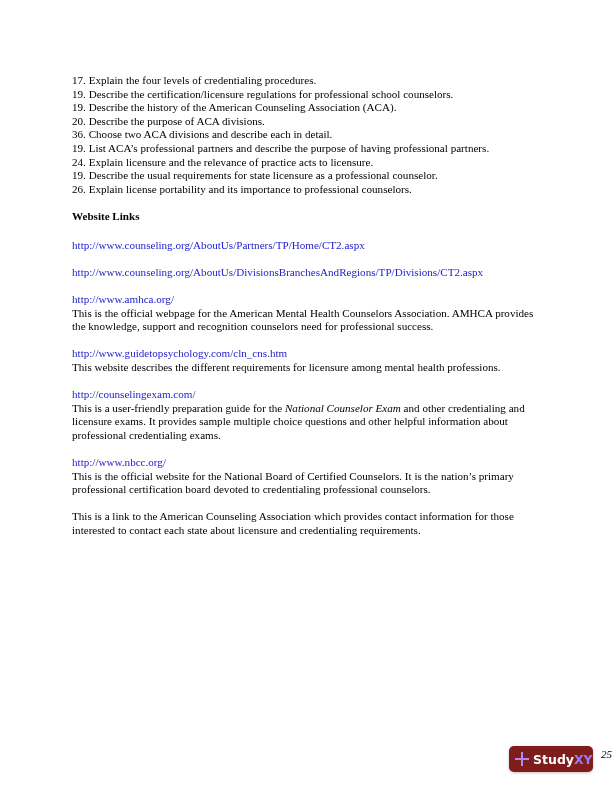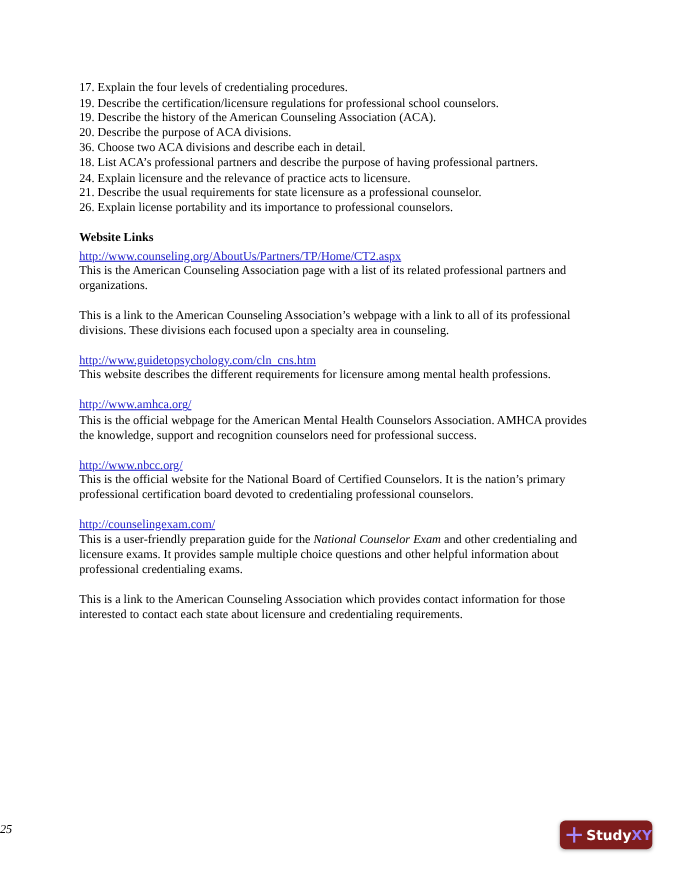--- a/index.html
+++ b/index.html
@@ -2,80 +2,79 @@
 <html><head>
 <meta charset="utf-8">
 <style>
   html, body { margin:0; padding:0; background:#ffffff; }
   body { width:612px; height:792px; position:relative; overflow:hidden;
          font-family:"Liberation Serif", serif; color:#000; }
   .page { position:absolute; left:0; top:0; width:612px; height:792px; background:#fff; }
   .content { position:absolute; left:72px; top:74px; width:470px; font-size:11.1px; line-height:13.6px; }
   .q-list { margin:0; padding:0; list-style:none; }
   .q-list li { white-space:nowrap; }
-  .heading { font-weight:bold; margin-top:13.6px; margin-bottom:3px; }
+  .heading { font-weight:bold; margin-top:13.6px; margin-bottom:15px; }
   .link-block { margin-bottom:13.6px; }
-  .link { color:#1a0dab; color:#2222cc; text-decoration:underline; white-space:nowrap; display:block; }
+  .link { color:#1a0dab; color:#2222cc; white-space:nowrap; display:block; }
   .desc { display:block; }
-  .page-number { position:absolute; top:748px; left:0; width:612px; text-align:left; font-size:11.1px;font-style:italic; }
+  .page-number { position:absolute; top:748px; left:0; width:612px; text-align:right; font-size:11.1px;font-style:italic; }
   .badge { position:absolute; left:509px; top:746px; width:84px; height:26px; background:#7f1d1d;
            border-radius:5px; display:flex; align-items:center; padding-left:6px; box-sizing:border-box;
            box-shadow:0 1px 3px rgba(0,0,0,0.25); }
   .badge-plus { width:14px; height:14px; position:relative; margin-right:4px; }
   .badge-plus::before { content:""; position:absolute; left:0; top:6px; width:14px; height:1.6px; background:#a78bfa; }
   .badge-plus::after { content:""; position:absolute; left:6.2px; top:0; width:1.6px; height:14px; background:#a78bfa; }
   .badge-text { font-family:"DejaVu Sans", sans-serif; font-weight:bold; font-size:12.5px; color:#ffffff; letter-spacing:0; }
   .badge-accent { color:#9b7cf6; }
 </style>
 </head>
 <body>
 
 <div class="page">
   <div class="content">
     <ul class="q-list">
       <li>17. Explain the four levels of credentialing procedures.</li>
       <li>19. Describe the certification/licensure regulations for professional school counselors.</li>
       <li>19. Describe the history of the American Counseling Association (ACA).</li>
       <li>20. Describe the purpose of ACA divisions.</li>
       <li>36. Choose two ACA divisions and describe each in detail.</li>
-      <li>18. List ACA’s professional partners and describe the purpose of having professional partners.</li>
+      <li>19. List ACA’s professional partners and describe the purpose of having professional partners.</li>
       <li>24. Explain licensure and the relevance of practice acts to licensure.</li>
-      <li>21. Describe the usual requirements for state licensure as a professional counselor.</li>
+      <li>19. Describe the usual requirements for state licensure as a professional counselor.</li>
       <li>26. Explain license portability and its importance to professional counselors.</li>
     </ul>
 
     <div class="heading">Website Links</div>
 
     <div class="link-block">
       <a class="link">http://www.counseling.org/AboutUs/Partners/TP/Home/CT2.aspx</a>
-      <span class="desc">This is the American Counseling Association page with a list of its related professional partners and organizations.</span>
     </div>
 
     <div class="link-block">
-      <span class="desc">This is a link to the American Counseling Association’s webpage with a link to all of its professional divisions. These divisions each focused upon a specialty area in counseling.</span>
+      <a class="link">http://www.counseling.org/AboutUs/DivisionsBranchesAndRegions/TP/Divisions/CT2.aspx</a>
+    </div>
+
+    <div class="link-block">
+      <a class="link">http://www.amhca.org/</a>
+      <span class="desc">This is the official webpage for the American Mental Health Counselors Association. AMHCA provides the knowledge, support and recognition counselors need for professional success.</span>
     </div>
 
     <div class="link-block">
       <a class="link">http://www.guidetopsychology.com/cln_cns.htm</a>
       <span class="desc">This website describes the different requirements for licensure among mental health professions.</span>
     </div>
 
     <div class="link-block">
-      <a class="link">http://www.amhca.org/</a>
-      <span class="desc">This is the official webpage for the American Mental Health Counselors Association. AMHCA provides the knowledge, support and recognition counselors need for professional success.</span>
+      <a class="link">http://counselingexam.com/</a>
+      <span class="desc"><span>This is a user-friendly preparation guide for the </span><i>National Counselor Exam</i><span> and other credentialing and licensure exams. It provides sample multiple choice questions and other helpful information about professional credentialing exams.</span></span>
     </div>
 
     <div class="link-block">
       <a class="link">http://www.nbcc.org/</a>
       <span class="desc">This is the official website for the National Board of Certified Counselors. It is the nation’s primary professional certification board devoted to credentialing professional counselors.</span>
-    </div>
-
-    <div class="link-block">
-      <a class="link">http://counselingexam.com/</a>
-      <span class="desc"><span>This is a user-friendly preparation guide for the </span><i>National Counselor Exam</i><span> and other credentialing and licensure exams. It provides sample multiple choice questions and other helpful information about professional credentialing exams.</span></span>
     </div>
 
     <div class="link-block">
       <span class="desc">This is a link to the American Counseling Association which provides contact information for those interested to contact each state about licensure and credentialing requirements.</span>
     </div>
   </div>
 
   <div class="page-number">25</div>
 
   <div class="badge">

